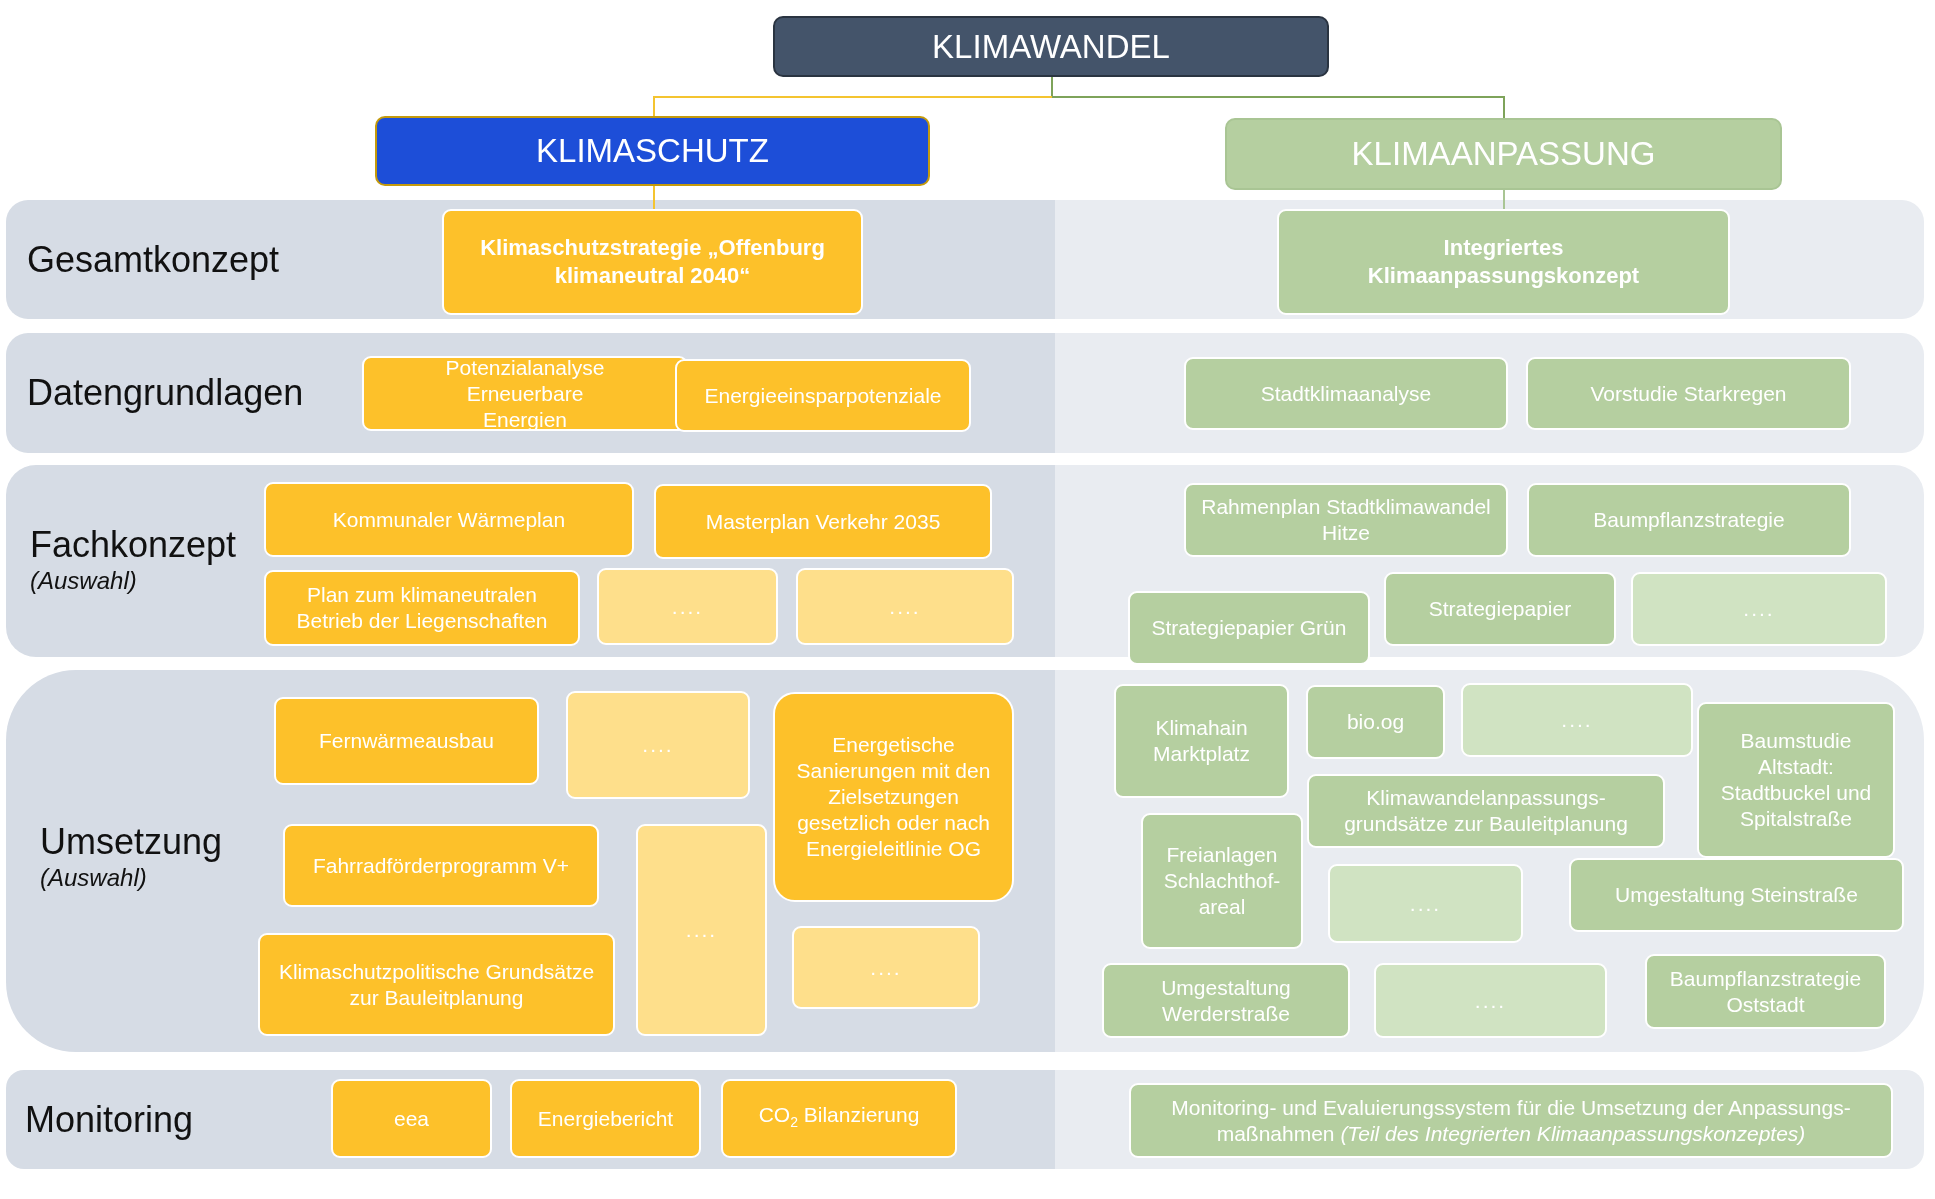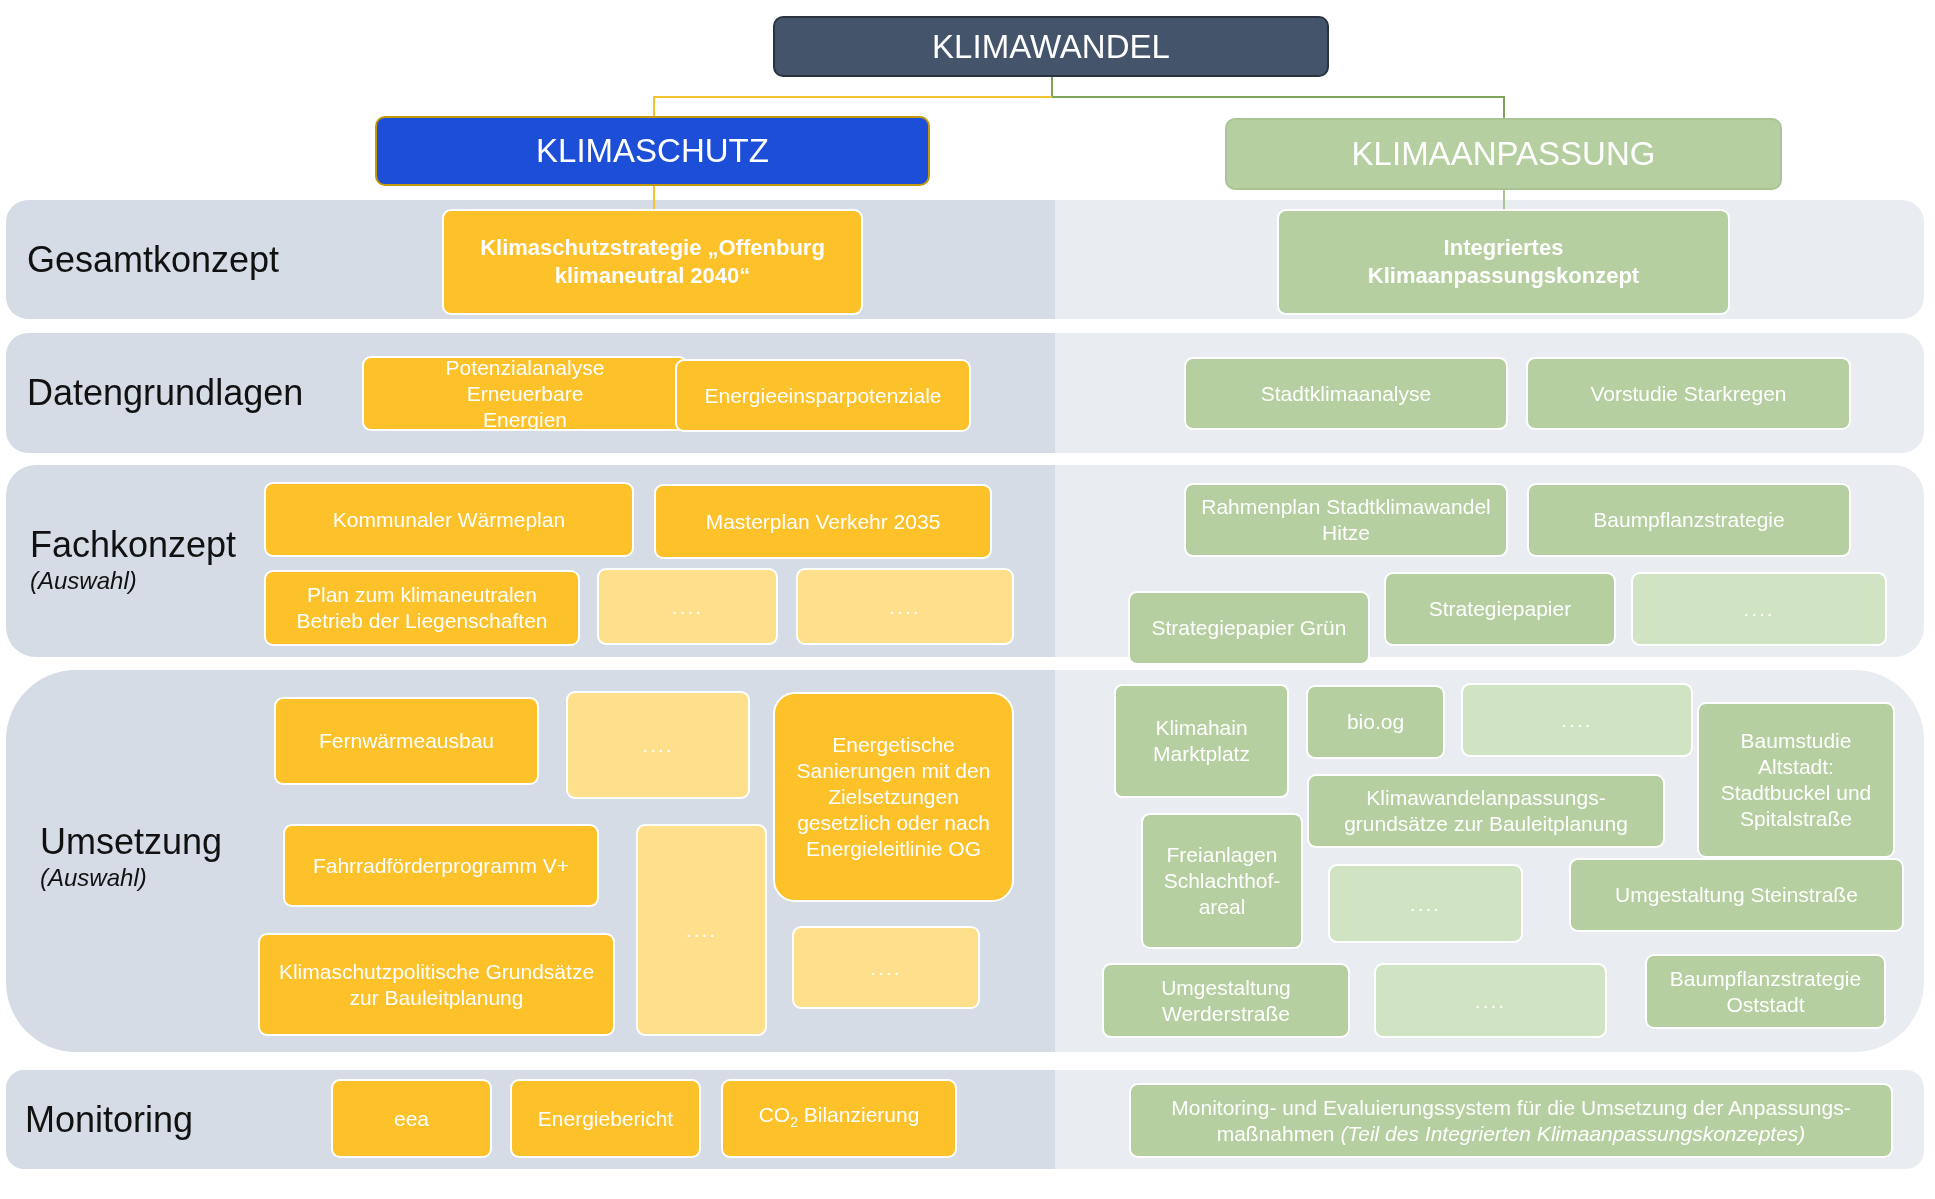--- a/index.html
+++ b/index.html
@@ -145,21 +145,21 @@
 <div class="box ol dots" style="left:636px;top:824px;width:131px;height:212px;">
   <span>....</span>
 </div>
 <div class="box o" style="left:258px;top:933px;width:357px;height:103px;">
   <span>Klimaschutzpolitische Grundsätze zur Bauleitplanung</span>
 </div>
 <div class="box ol dots" style="left:792px;top:926px;width:188px;height:83px;">
   <span>....</span>
 </div>
 
-<div class="box g" style="left:1114px;top:684px;width:175px;height:114px;border-radius:8px;">
+<div class="box g" style="left:1114px;top:684px;width:175px;height:114px;">
   <span>Klimahain Marktplatz</span>
 </div>
 <div class="box g" style="left:1306px;top:685px;width:139px;height:74px;">
   <span>bio.og</span>
 </div>
 <div class="box gl dots" style="left:1461px;top:683px;width:232px;height:74px;">
   <span>....</span>
 </div>
 <div class="box g" style="left:1697px;top:702px;width:198px;height:156px;">
   <span>Baumstudie Altstadt: Stadtbuckel und Spitalstraße</span>

